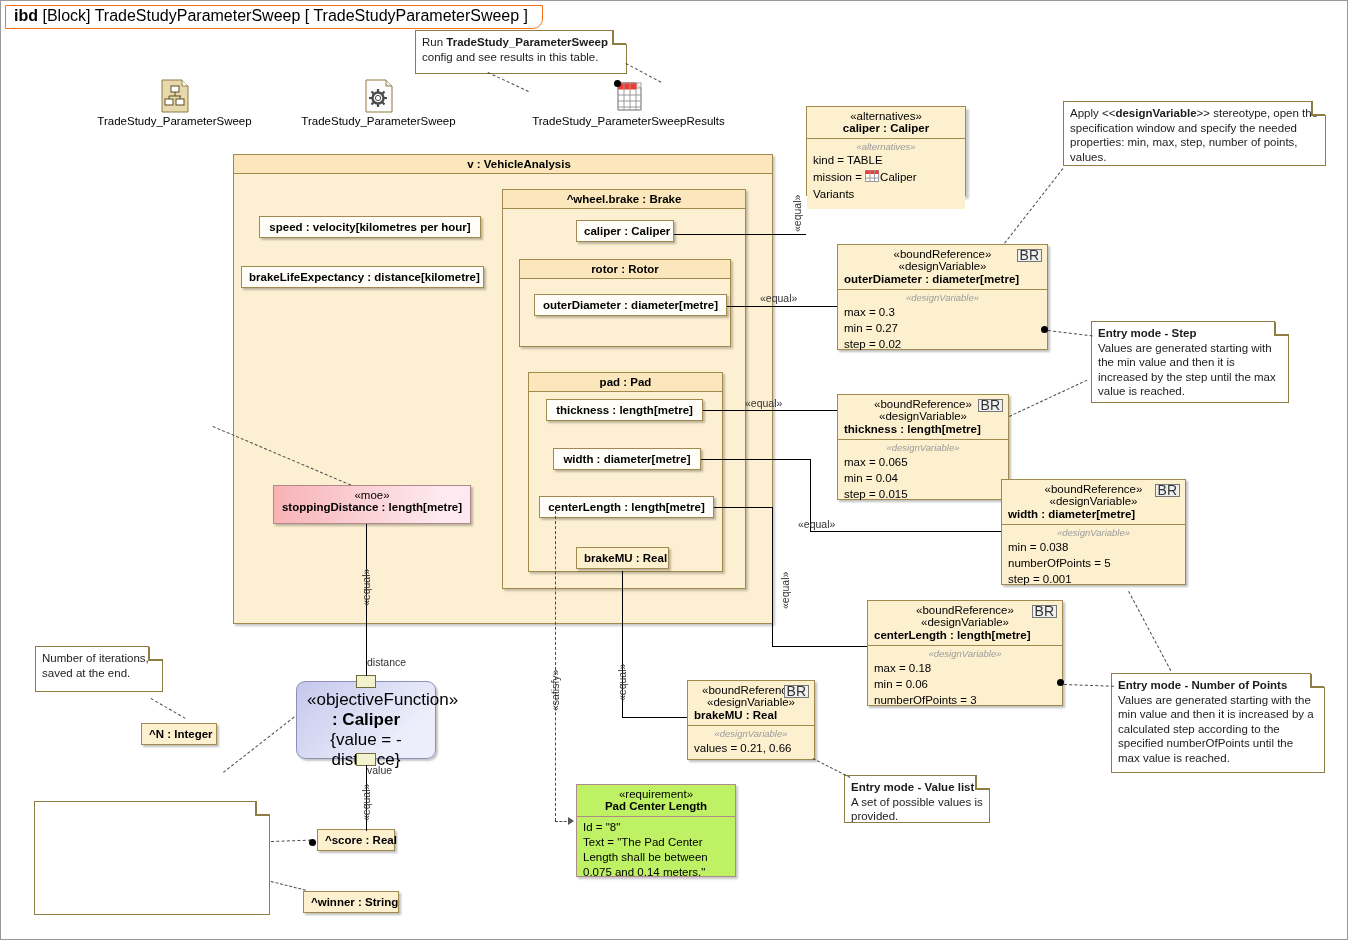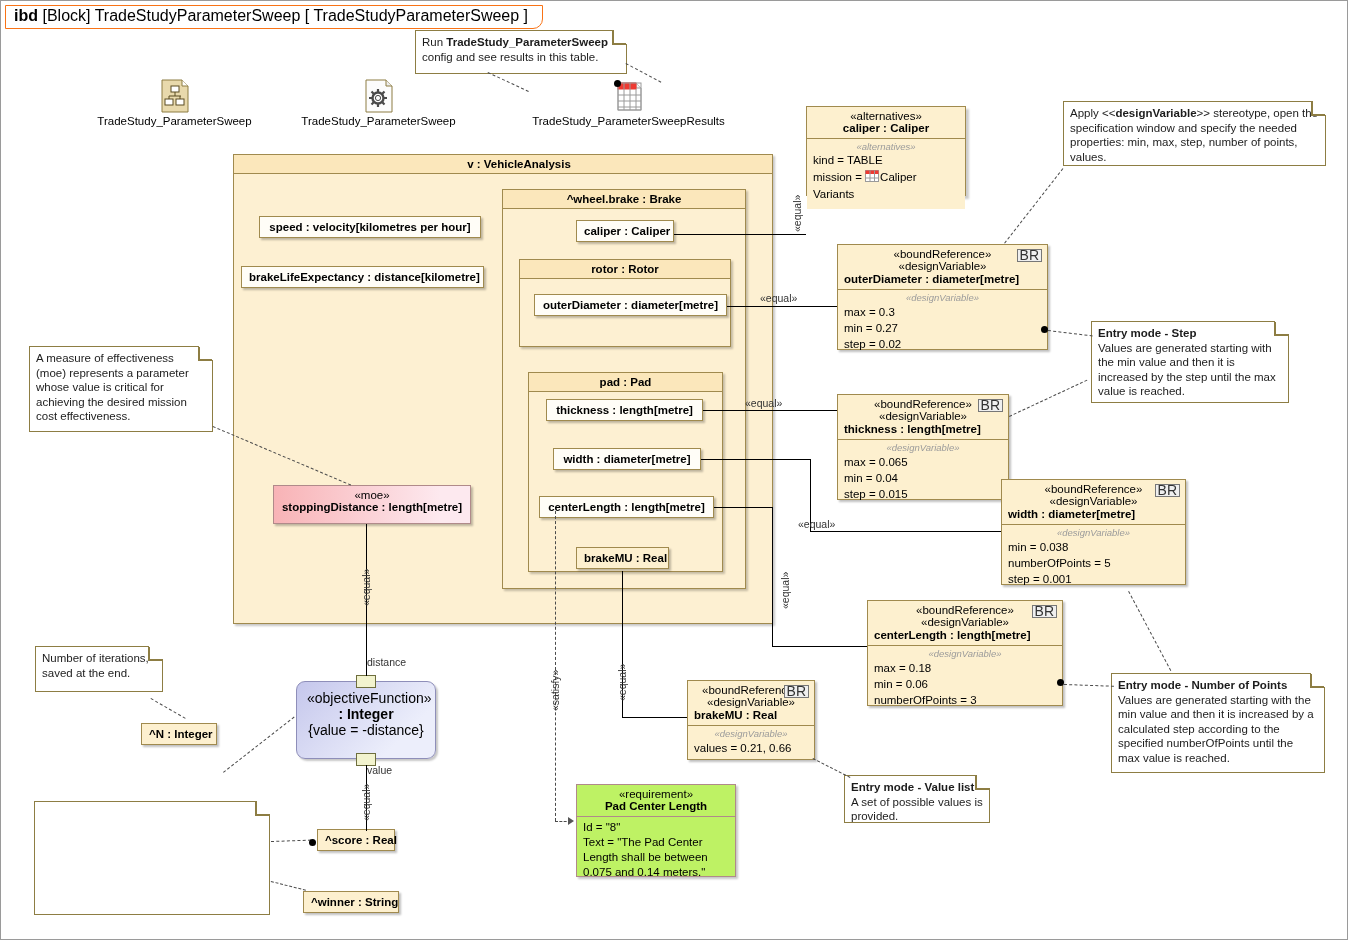--- a/index.html
+++ b/index.html
@@ -78,21 +78,21 @@
   .reqbox{position:absolute;box-sizing:border-box;border:1px solid #b08a8a;
      background:#bef264;box-shadow:2px 2px 2px rgba(0,0,0,.22);font-size:11.5px;color:#000;}
   .reqbox .top{padding:3px 6px 4px;text-align:center;border-bottom:1px solid #b08a8a;}
   .reqbox .top .s1{display:block;}
   .reqbox .top .nm{display:block;font-weight:bold;}
   .reqbox .body{padding:3px 6px 6px;line-height:15px;}
 
   
   .objf{position:absolute;box-sizing:border-box;border:1px solid #8e8eb9;
      background:linear-gradient(135deg,#c5c7ec 0%,#eceefb 75%);border-radius:9px;
-     box-shadow:2px 2px 2px rgba(0,0,0,.22);font-size:14px;color:#000;
+     box-shadow:2px 2px 2px rgba(0,0,0,.22);font-size:17px;color:#000;
      text-align:center;padding:8px 10px;}
   .objf .s1{display:block;}
   .objf .nm{display:block;font-weight:bold;}
   .objf .cn{display:block;}
   .pport{position:absolute;width:20px;height:13px;background:#f2f3ce;
      border:1px solid #6e6e3d;box-sizing:border-box;}
 
   
   .ln{position:absolute;background:#000;}
   .lnh{height:1px;}
@@ -220,24 +220,20 @@
   <div class="prop" style="left:545px;top:398px;width:157px;">thickness : length[metre]</div>
   <div class="prop" style="left:552px;top:447px;width:148px;">width : diameter[metre]</div>
   <div class="prop" style="left:538px;top:495px;width:175px;">centerLength : length[metre]</div>
   <div class="prop propY" style="left:575px;top:546px;width:93px;">brakeMU : Real</div>
 
   <div class="moe" style="left:272px;top:484px;width:198px;height:39px;">
     <span class="st">«moe»</span><br>
     <span class="nm">stoppingDistance : length[metre]</span>
   </div>
 
-  <div class="note" style="left:28px;top:345px;width:184px;height:86px;">
-    <span class="fold"></span>
-    <span>A measure of effectiveness (moe) represents a parameter whose value is critical for achieving the desired mission cost effectiveness.</span>
-  </div>
   <div class="diag" style="left:212px;top:425px;width:150px;transform:rotate(23deg);"></div>
 
   <div class="br" style="left:836px;top:243px;width:211px;height:106px;">
     <div class="top">
       <span class="badge">BR</span>
       <span class="s1">«boundReference»</span>
       <span class="s2">«designVariable»</span>
       <span class="nm">outerDiameter : diameter[metre]</span>
     </div>
     <div class="body">
@@ -326,21 +322,21 @@
 
   <div class="note" style="left:843px;top:774px;width:146px;height:48px;">
     <span class="fold"></span>
     <b>Entry mode</b><b> - Value list</b><br>
     <span>A set of possible values is provided.</span>
   </div>
   <div class="diag" style="left:812px;top:757px;width:42px;transform:rotate(27deg);"></div>
 
   <div class="objf" style="left:295px;top:680px;width:140px;height:78px;">
     <span class="s1">«objectiveFunction»</span>
-    <span class="nm">: Integer</span>
+    <span class="nm">: Caliper</span>
     <span class="cn">{value = -distance}</span>
   </div>
   <div class="pport" style="left:355px;top:674px;"></div>
   <div class="pport" style="left:355px;top:752px;"></div>
   <div class="elab" style="left:366px;top:655px;">distance</div>
   <div class="elab" style="left:366px;top:763px;">value</div>
 
   <div class="prop propY" style="left:140px;top:722px;width:76px;">^N : Integer</div>
   <div class="prop propY" style="left:316px;top:828px;width:78px;">^score : Real</div>
   <div class="prop propY" style="left:302px;top:890px;width:96px;">^winner : String</div>

